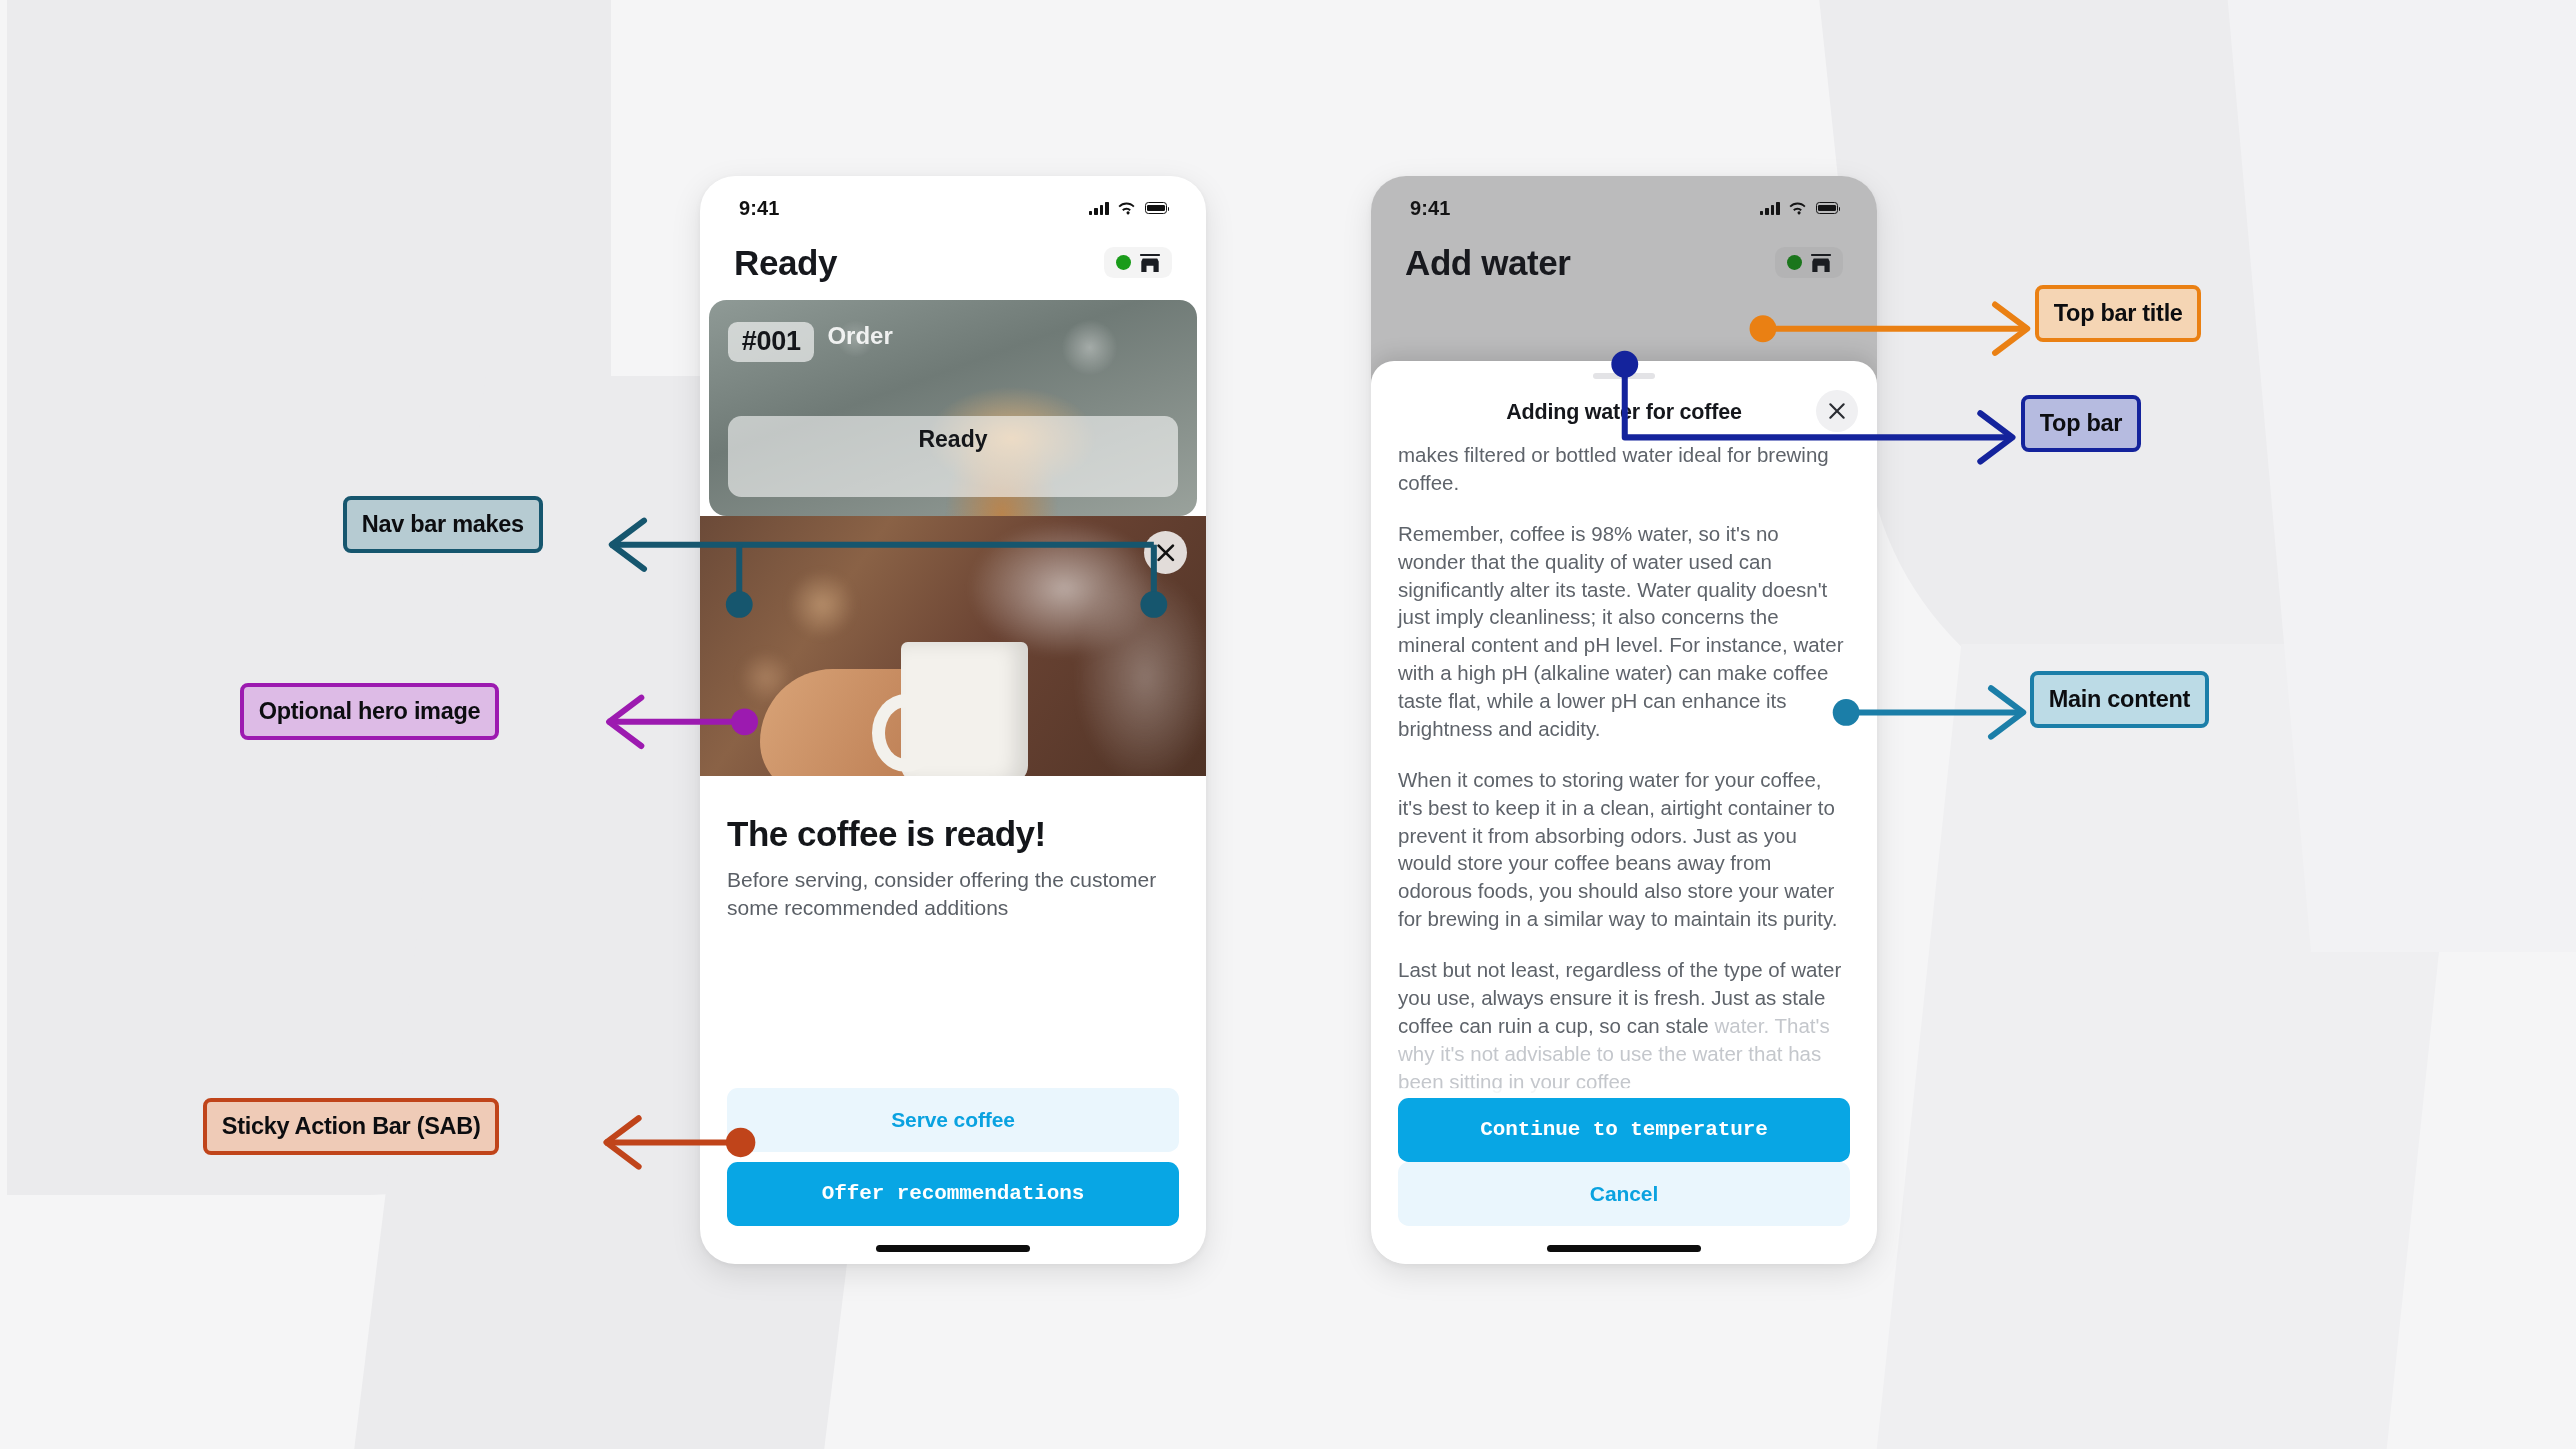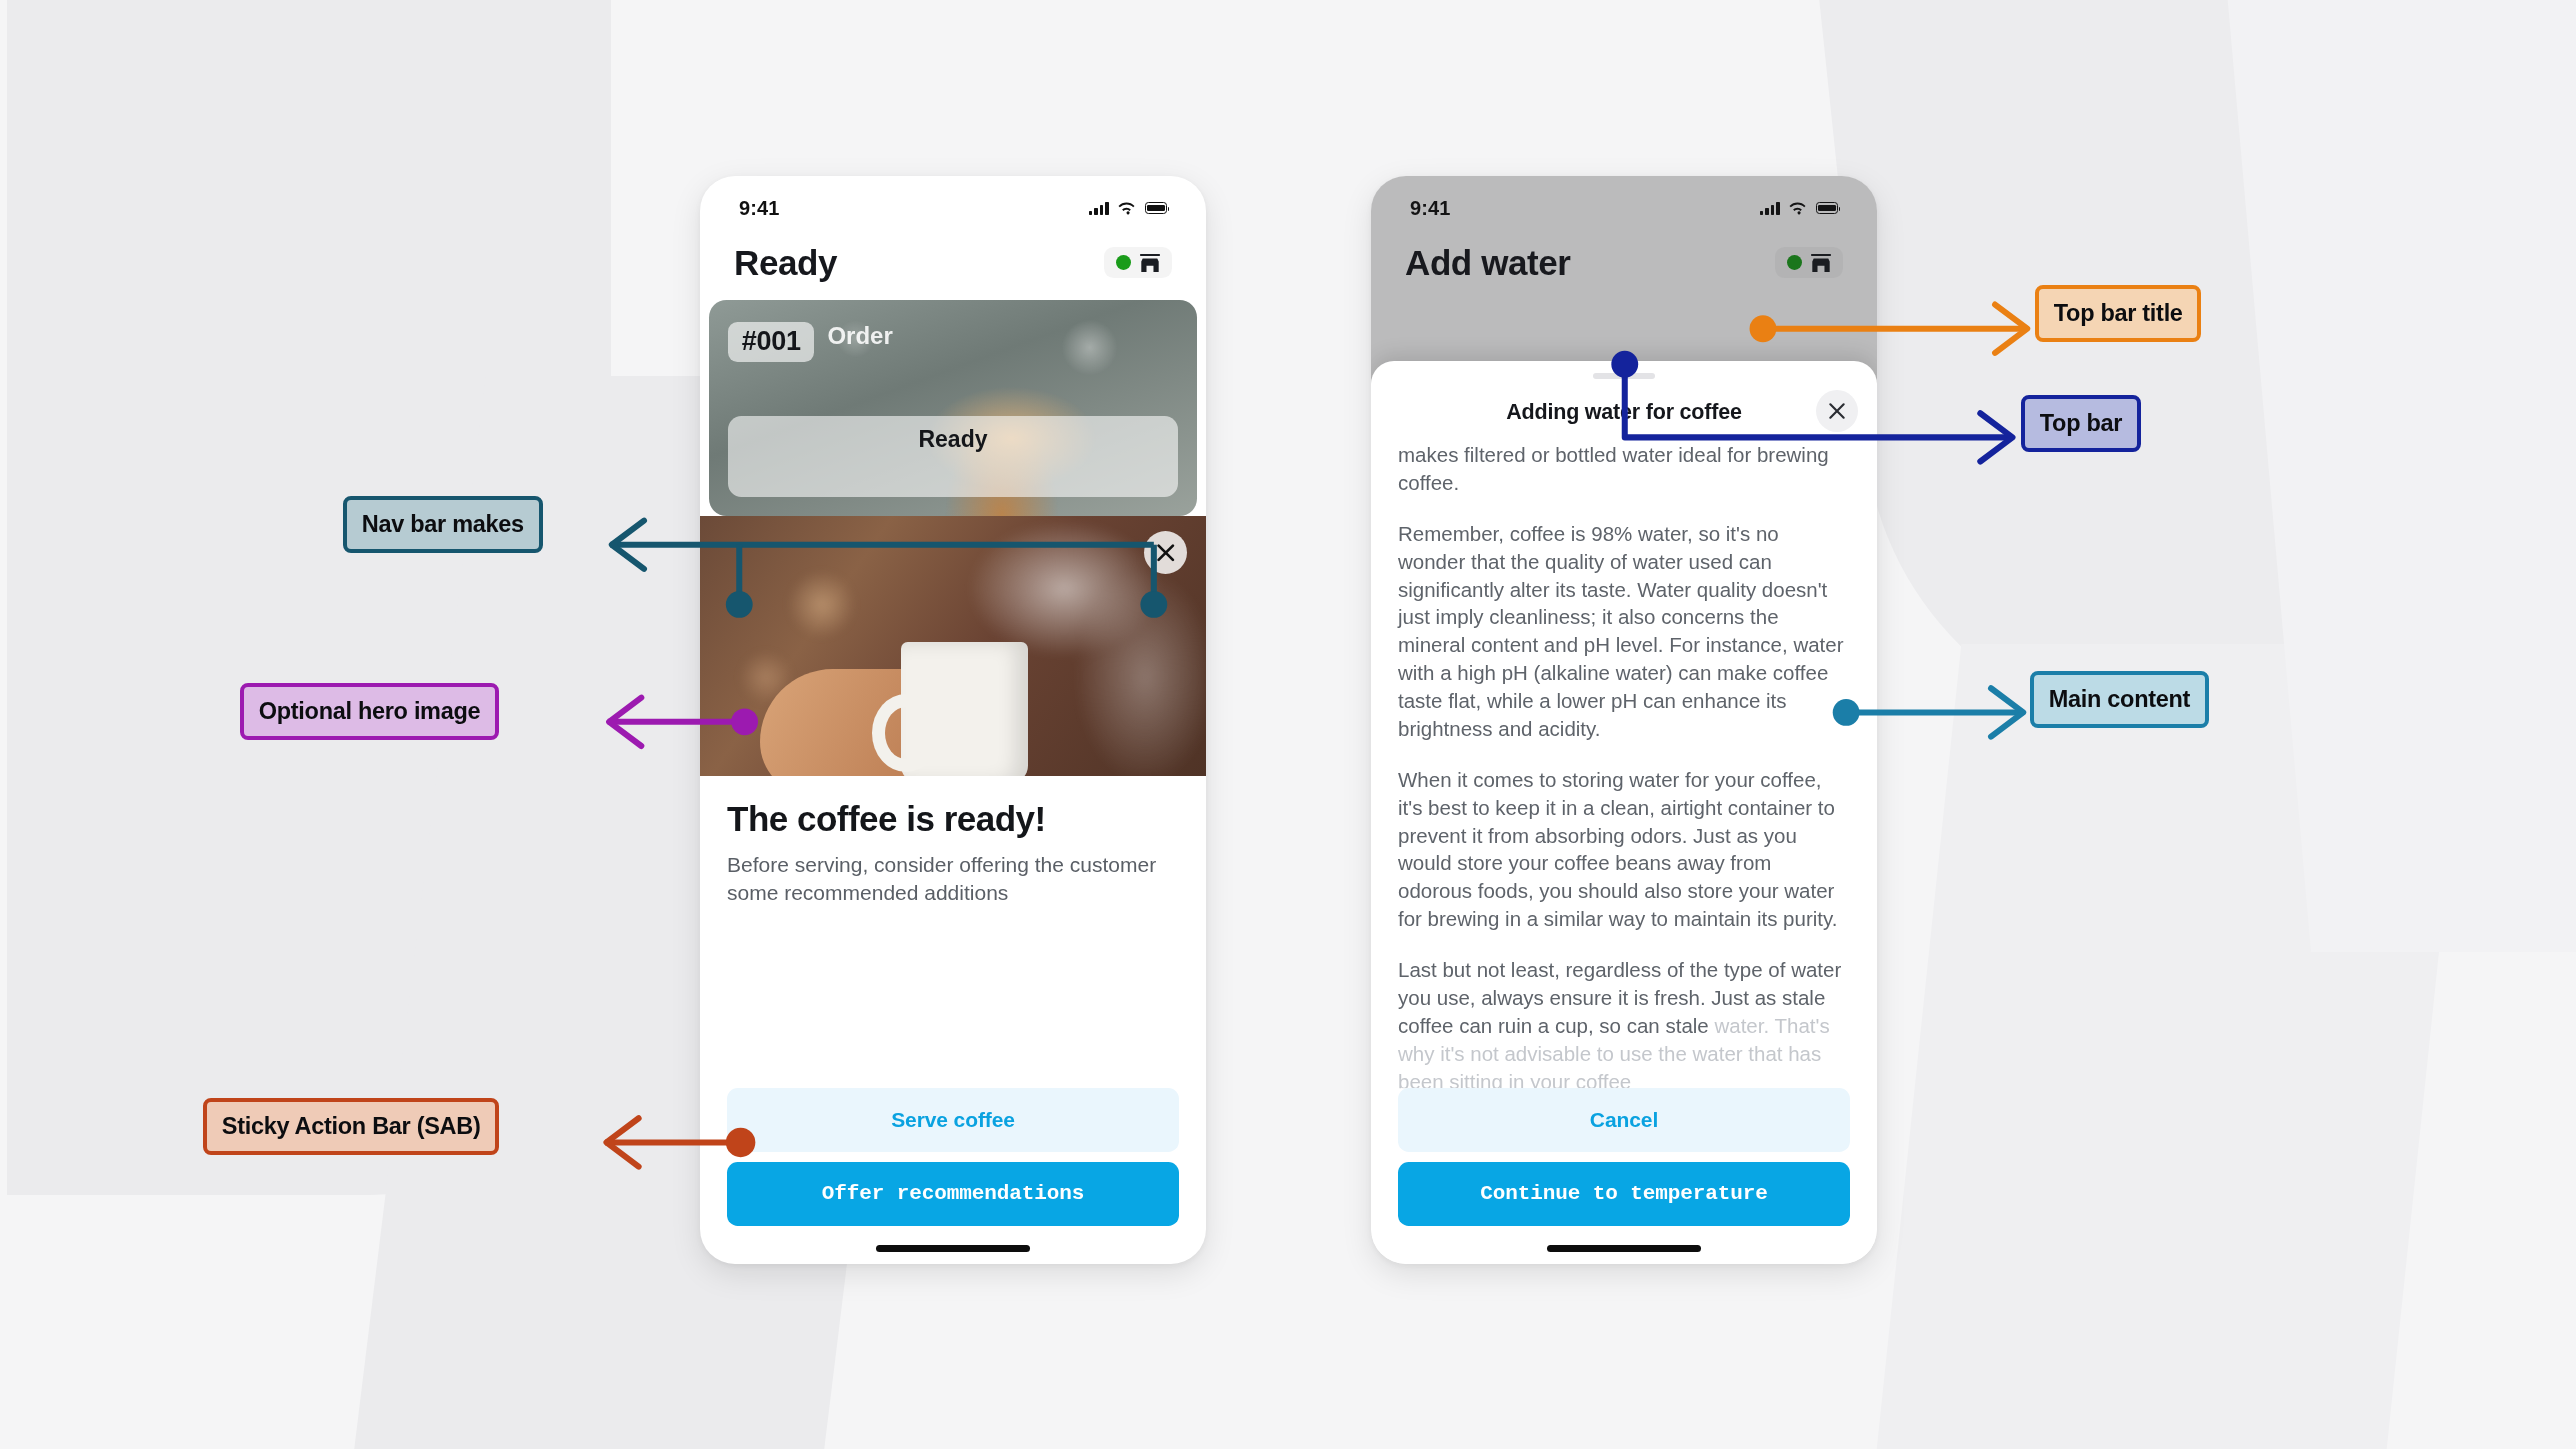--- a/index.html
+++ b/index.html
@@ -138,21 +138,21 @@
     border-radius: 81px 40px 27px 60px; filter: blur(0.7px);
   }
   .hero-close {
     position:absolute; right:19px; top:14.8px; width:43px; height:43px; border-radius:50%;
     background: rgba(255,255,255,.82);
     display:flex; align-items:center; justify-content:center;
   }
   .hero-close svg { width:21.5px; height:21.5px; }
 
   
-  .body-pad { padding: 23px 27px 0 27px; }
+  .body-pad { padding: 38px 27px 0 27px; }
   .h1 { font-size: 35px; font-weight: 800; color:#14161a; letter-spacing:-0.5px; }
   .sub { margin-top: 12px; font-size: 21px; line-height: 1.33; color:#5a5f66; }
 
   
   .sab { position:absolute; left:0; right:0; bottom:0; padding: 0 27px 0 27px; }
   .btn {
     height: 64px; border-radius: 10.7px; display:flex; align-items:center; justify-content:center;
     font-size: 21px; font-weight: 700; letter-spacing:-0.1px;
   }
   .btn-ghost { background:#eaf6fd; color:#0aa2e0; font-weight:600; }
@@ -325,22 +325,22 @@
 
       <div class="sheet-body">
         <p class="para first">makes filtered or bottled water ideal for brewing coffee.</p>
         <p class="para">Remember, coffee is 98% water, so it's no wonder that the quality of water used can significantly alter its taste. Water quality doesn't just imply cleanliness; it also concerns the mineral content and pH level. For instance, water with a high pH (alkaline water) can make coffee taste flat, while a lower pH can enhance its brightness and acidity.</p>
         <p class="para">When it comes to storing water for your coffee, it's best to keep it in a clean, airtight container to prevent it from absorbing odors. Just as you would store your coffee beans away from odorous foods, you should also store your water for brewing in a similar way to maintain its purity.</p>
         <p class="para"><span>Last but not least, regardless of the type of water you use, always ensure it is fresh. Just as stale coffee can ruin a cup, so can stale </span><span class="fade-tail">water. That's why it's not advisable to use the water that has been sitting in your coffee</span></p>
         <p class="para fade-tail">closer to achieving the perfect brew. And, with each sip of that perfect cup of coffee</p>
       </div>
 
       <div class="sab-overlay">
+        <div class="btn btn-primary">Continue to temperature</div>
         <div class="btn btn-ghost">Cancel</div>
-        <div class="btn btn-primary">Continue to temperature</div>
         <div class="home-ind"></div>
       </div>
     </div>
   </div>
 
   <svg id="wires" viewBox="0 0 3840 2160" width="2576" height="1449">
 
     <g>
       <path d="M910 812 H1720" stroke="#16566e" stroke-width="9" fill="none"></path>
       <path d="M960 776 L912 812 L960 848" stroke="#16566e" stroke-width="9" fill="none" stroke-linecap="round" stroke-linejoin="round"></path>

